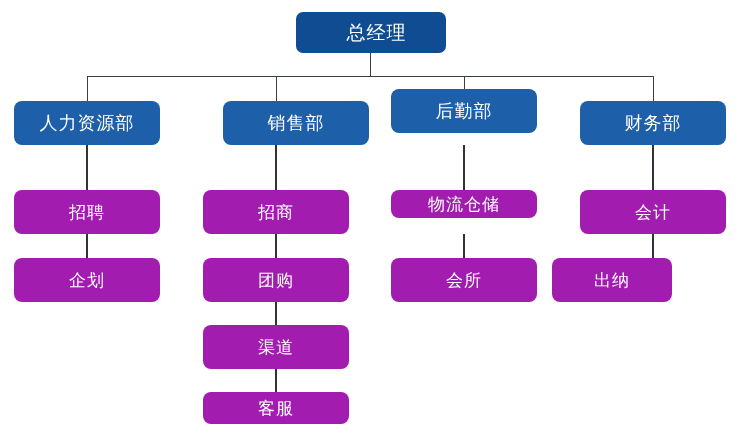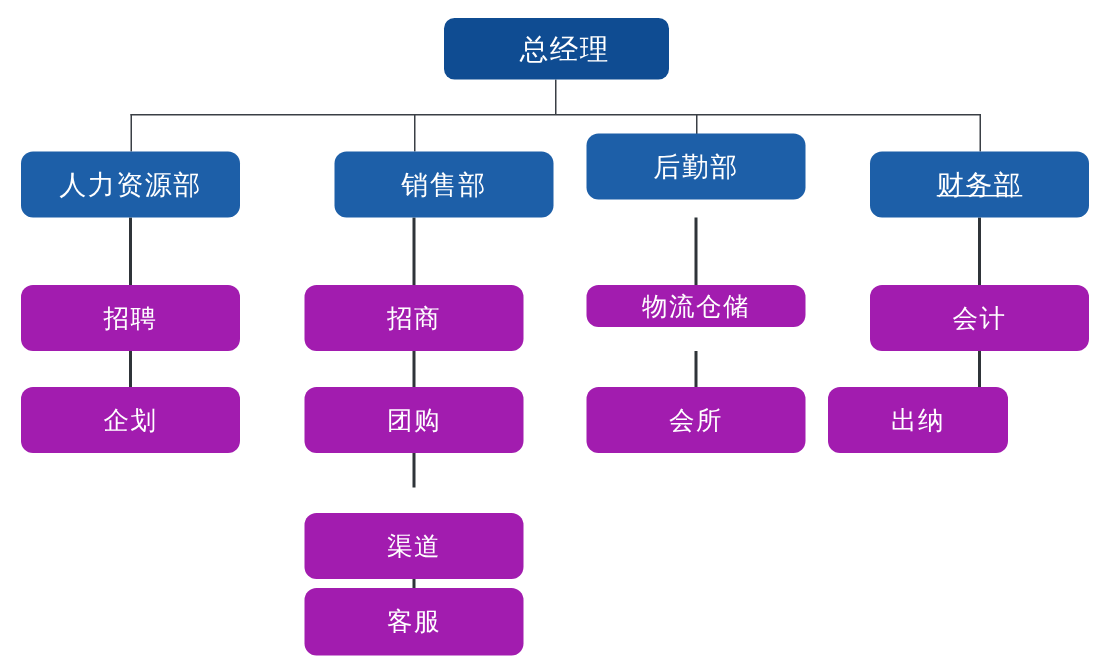--- a/index.html
+++ b/index.html
@@ -95,37 +95,37 @@
   <div class="conn conn-stem" style="left:275px; top:145px; height:45px;"></div>
 
   <div class="node node-team" style="left:203px; top:190px; width:146px; height:44px;">招商</div>
 
   <div class="conn conn-stem" style="left:275px; top:234px; height:24px;"></div>
 
   <div class="node node-team" style="left:203px; top:258px; width:146px; height:44px;">团购</div>
 
   <div class="conn conn-stem" style="left:275px; top:302px; height:23px;"></div>
 
-  <div class="node node-team" style="left:203px; top:342px; width:146px; height:44px;">渠道</div>
+  <div class="node node-team" style="left:203px; top:325px; width:146px; height:44px;">渠道</div>
 
   <div class="conn conn-stem" style="left:275px; top:369px; height:23px;"></div>
 
-  <div class="node node-team" style="left:203px; top:392px; width:146px; height:45px;">客服</div>
+  <div class="node node-team" style="left:203px; top:392px; width:146px; height:32px;">客服</div>
 
   <div class="node node-dept" style="left:391px; top:89px; width:146px; height:44px;">后勤部</div>
 
   <div class="conn conn-stem" style="left:463px; top:145px; height:45px;"></div>
 
   <div class="node node-team" style="left:391px; top:190px; width:146px; height:28px;">物流仓储</div>
 
   <div class="conn conn-stem" style="left:463px; top:234px; height:24px;"></div>
 
   <div class="node node-team" style="left:391px; top:258px; width:146px; height:44px;">会所</div>
 
-  <div class="node node-dept" style="left:580px; top:101px; width:146px; height:44px;text-decoration:underline;">财务部</div>
+  <div class="node node-dept" style="left:580px; top:101px; width:146px; height:44px;">财务部</div>
 
   <div class="conn conn-stem" style="left:652px; top:145px; height:45px;"></div>
 
   <div class="node node-team" style="left:580px; top:190px; width:146px; height:44px;">会计</div>
 
   <div class="conn conn-stem" style="left:652px; top:234px; height:24px;"></div>
 
   <div class="node node-team" style="left:552px; top:258px; width:120px; height:44px;">出纳</div>
 
 </div>

